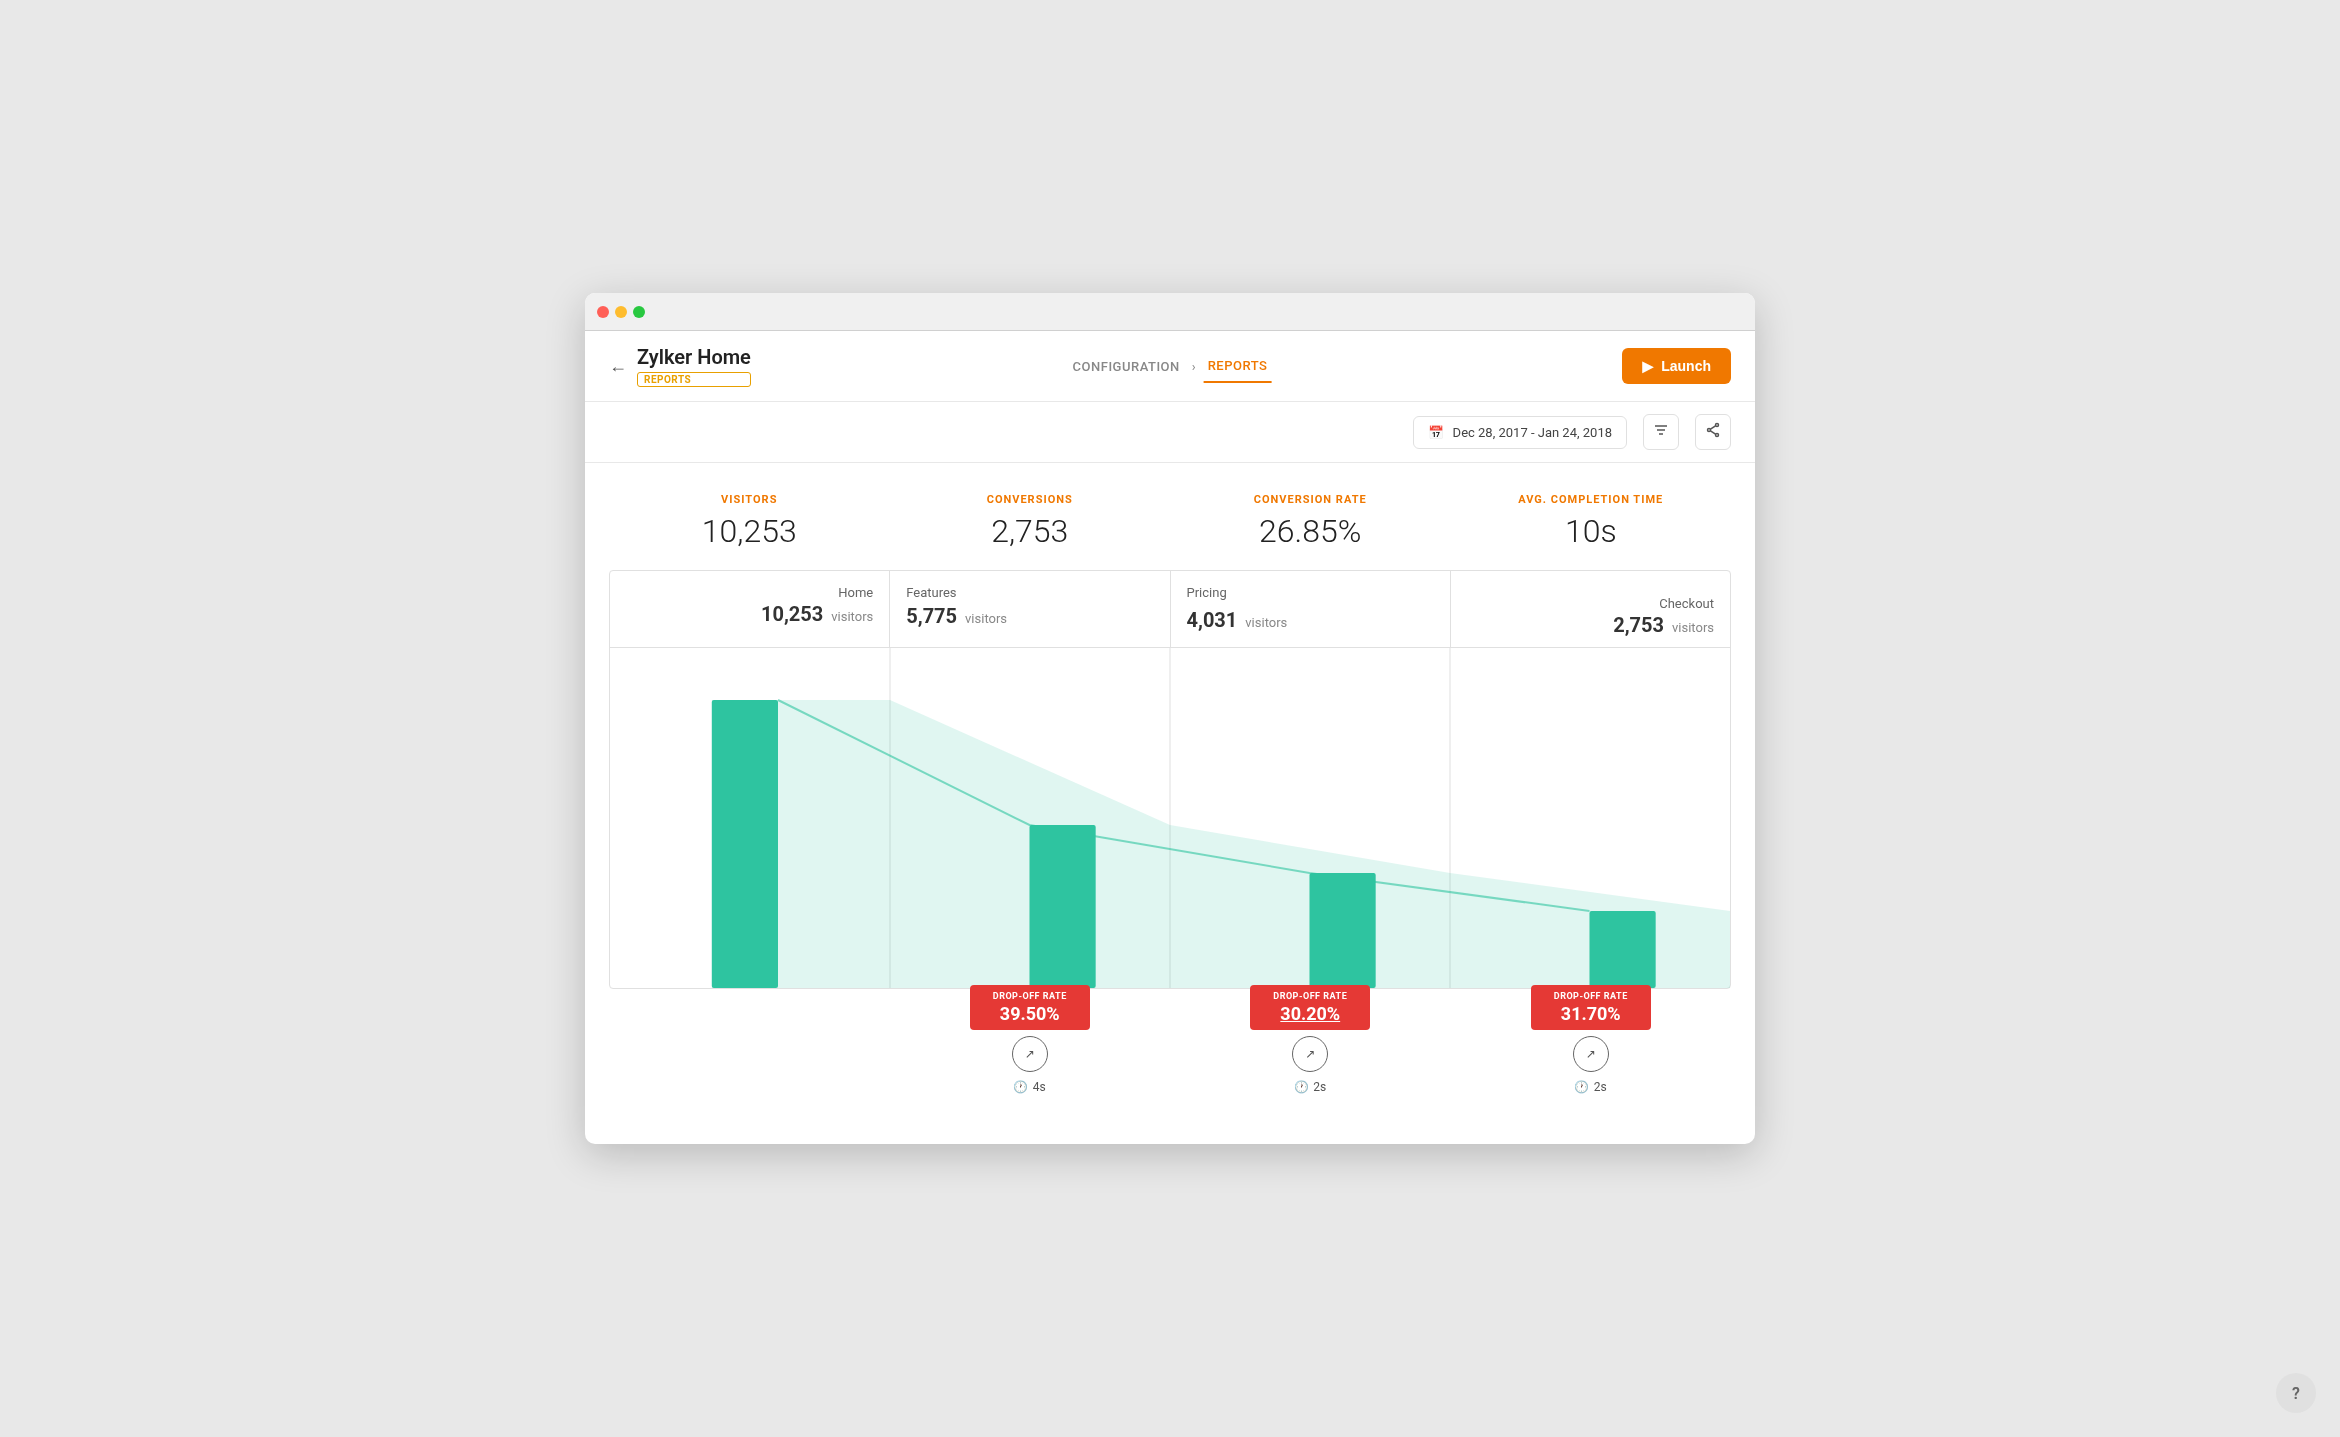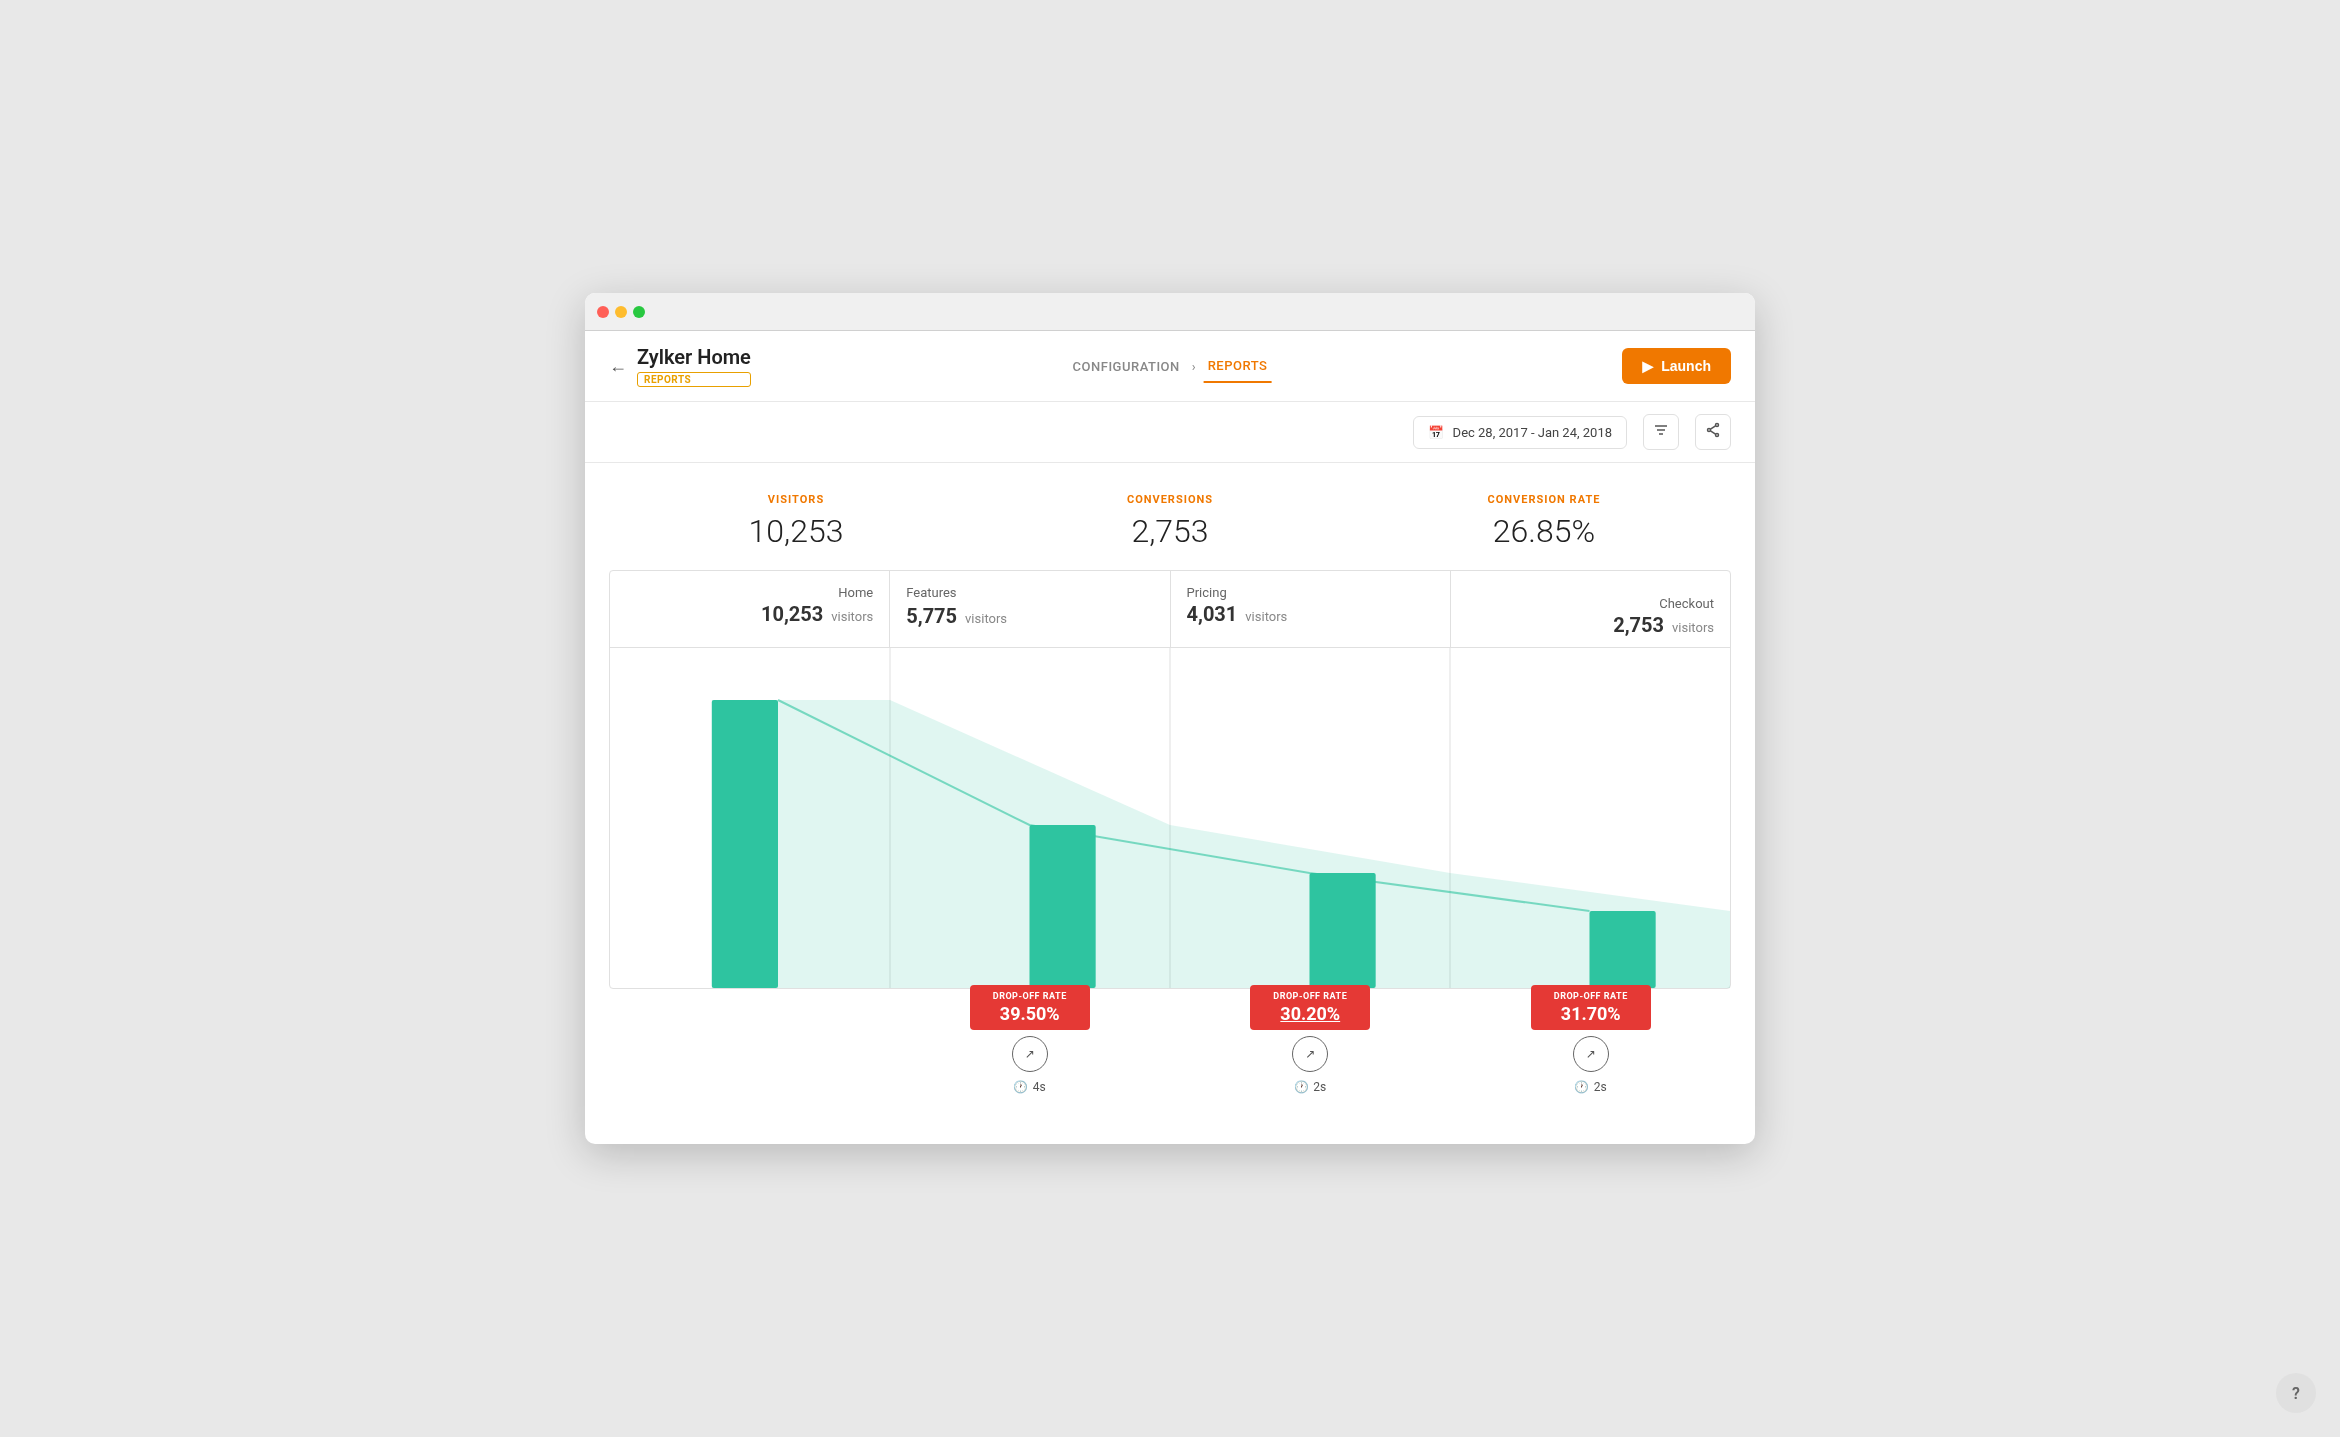--- a/index.html
+++ b/index.html
@@ -252,37 +252,41 @@
       <div class="metric-value">10,253</div>
     </div>
     <div class="metric">
       <div class="metric-label">CONVERSIONS</div>
       <div class="metric-value">2,753</div>
     </div>
     <div class="metric">
       <div class="metric-label">CONVERSION RATE</div>
       <div class="metric-value">26.85%</div>
     </div>
+    <div class="metric">
+      <div class="metric-label">AVG. COMPLETION TIME</div>
+      <div class="metric-value">10s</div>
+    </div>
   </div>
 
   <div style="margin: 0 24px 16px; border: 1px solid #e0e0e0; border-radius: 4px; overflow: visible;">
 
     <div style="display:flex; border-bottom: 1px solid #e0e0e0;">
       <div style="flex:1; padding:14px 16px 10px; border-right:1px solid #e0e0e0;text-align:right;">
         <div style="font-size:13px;color:#666;margin-bottom:2px;">Home</div>
         <span style="font-size:20px;font-weight:700;color:#333;">10,253</span>
         <span style="font-size:13px;color:#888;margin-left:4px;">visitors</span>
       </div>
       <div style="flex:1; padding:14px 16px 10px; border-right:1px solid #e0e0e0;">
         <div style="font-size:13px;color:#666;margin-bottom:4px;">Features</div>
         <span style="font-size:20px;font-weight:700;color:#333;">5,775</span>
         <span style="font-size:13px;color:#888;margin-left:4px;">visitors</span>
       </div>
       <div style="flex:1; padding:14px 16px 10px; border-right:1px solid #e0e0e0;">
-        <div style="font-size:13px;color:#666;margin-bottom:2px;">Pricing</div>
+        <div style="font-size:13px;color:#666;margin-bottom:8px;">Pricing</div>
         <span style="font-size:20px;font-weight:700;color:#333;">4,031</span>
         <span style="font-size:13px;color:#888;margin-left:4px;">visitors</span>
       </div>
       <div style="flex:1; padding:25px 16px 10px;text-align:right;">
         <div style="font-size:13px;color:#666;margin-bottom:2px;">Checkout</div>
         <span style="font-size:20px;font-weight:700;color:#333;">2,753</span>
         <span style="font-size:13px;color:#888;margin-left:4px;">visitors</span>
       </div>
     </div>
 

